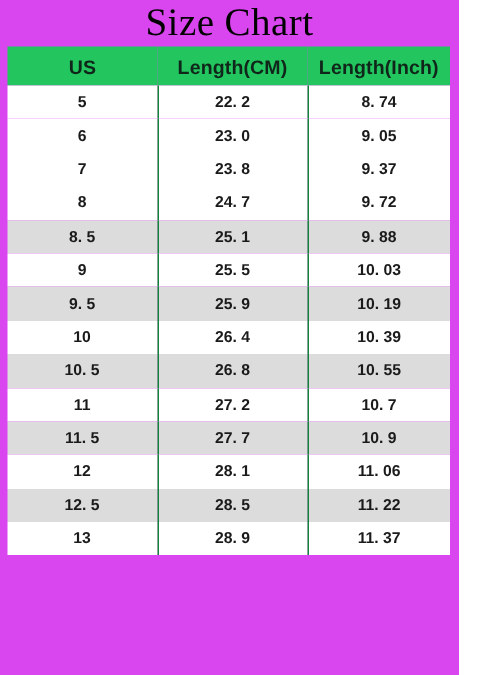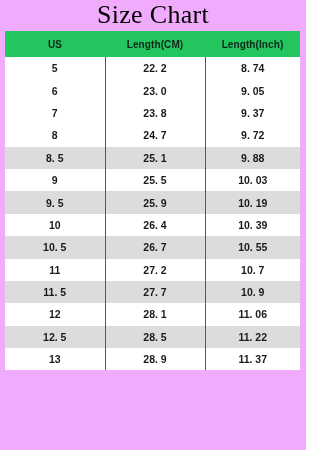--- a/index.html
+++ b/index.html
@@ -10,21 +10,21 @@
     width: 306px;
     height: 450px;
     background: #ffffff;
     font-family: "Liberation Sans", sans-serif;
     overflow: hidden;
   }
   .page {
     position: relative;
     width: 306px;
     height: 450px;
-    background: #f0abfc;
+    background: #d946ef;
   }
 
   
   .title {
     position: absolute;
     top: 0px;
     left: 0;
     width: 306px;
     height: 30px;
     line-height: 30px;
@@ -52,21 +52,21 @@
   }
 
   .hdr-row {
     height: 26px;
     background: #22c55e;
   }
   .hdr-cell {
     height: 26px;
     text-align: center;
     vertical-align: middle;
-    font-size: 10px;
+    font-size: 13px;
     font-weight: bold;
     color: #10261a;
     letter-spacing: 0.1px;
     white-space: nowrap;
   }
 
   .data-row {
     height: 22.4px;
   }
   .row-white { background: #ffffff; }
@@ -141,21 +141,21 @@
           <td class="cell col-cm col-sep">25. 9</td>
           <td class="cell col-inch col-sep">10. 19</td>
         </tr>
         <tr class="data-row row-white">
           <td class="cell col-us">10</td>
           <td class="cell col-cm col-sep">26. 4</td>
           <td class="cell col-inch col-sep">10. 39</td>
         </tr>
         <tr class="data-row row-gray">
           <td class="cell col-us">10. 5</td>
-          <td class="cell col-cm col-sep">26. 7</td>
+          <td class="cell col-cm col-sep">26. 8</td>
           <td class="cell col-inch col-sep">10. 55</td>
         </tr>
         <tr class="data-row row-white">
           <td class="cell col-us">11</td>
           <td class="cell col-cm col-sep">27. 2</td>
           <td class="cell col-inch col-sep">10. 7</td>
         </tr>
         <tr class="data-row row-gray">
           <td class="cell col-us">11. 5</td>
           <td class="cell col-cm col-sep">27. 7</td>

